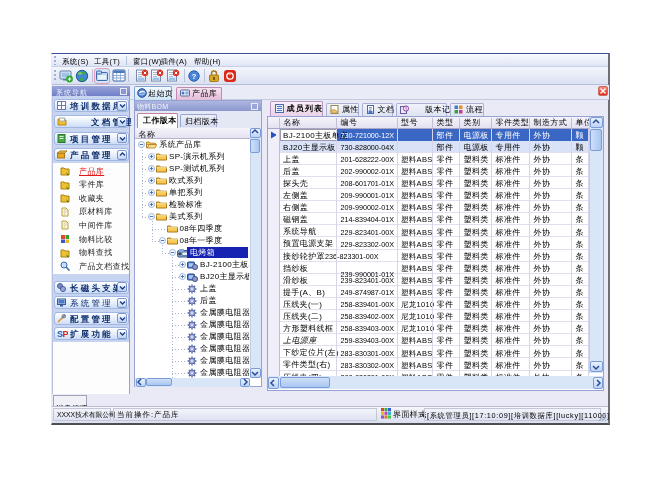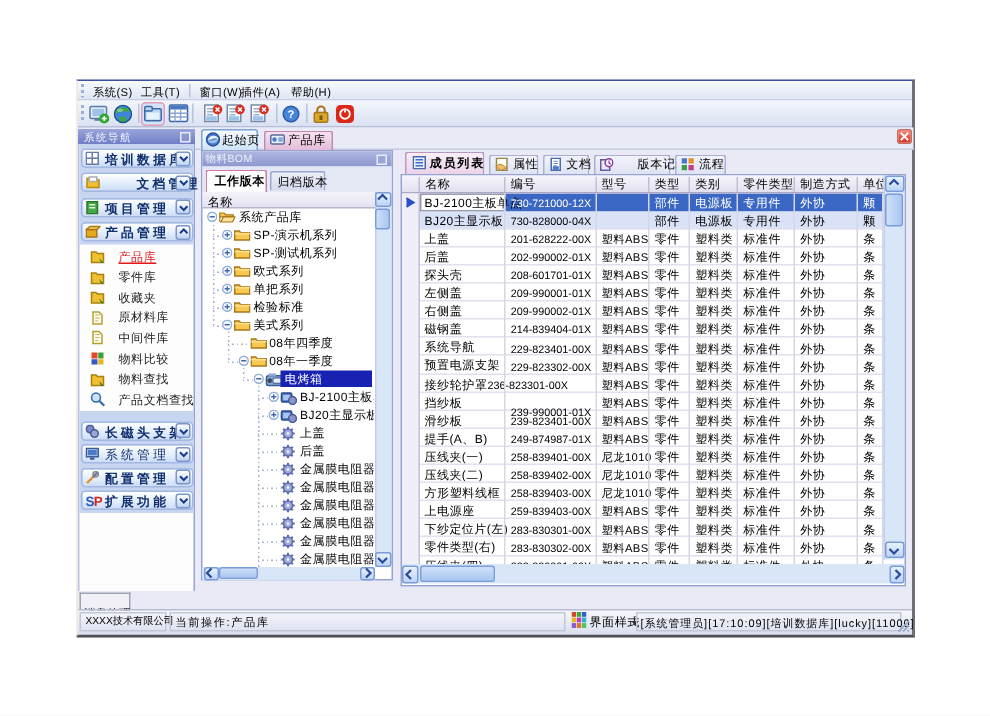--- a/index.html
+++ b/index.html
@@ -797,21 +797,21 @@
 <div class="abs tx" style="left:575.5px;top:313.20000000000005px;font-size:8px;color:#000;letter-spacing:0.4px;">条</div>
 <div class="abs tx" style="left:283px;top:325.1000000000001px;font-size:8px;color:#000;letter-spacing:0.4px;">方形塑料线框</div>
 <div class="abs" style="left:280px;top:333.2000000000001px;width:309px;height:1px;background:#E2E0EE;"></div>
 <div class="abs tx" style="left:340.5px;top:325.30000000000007px;font-size:7.2px;color:#000;">258-839403-00X</div>
 <div class="abs tx" style="left:401.0px;top:325.30000000000007px;font-size:7.5px;color:#000;letter-spacing:0.3px;">尼龙1010</div>
 <div class="abs tx" style="left:436.5px;top:325.30000000000007px;font-size:8px;color:#000;letter-spacing:0.4px;">零件</div>
 <div class="abs tx" style="left:463.5px;top:325.30000000000007px;font-size:8px;color:#000;letter-spacing:0.4px;">塑料类</div>
 <div class="abs tx" style="left:495.5px;top:325.30000000000007px;font-size:8px;color:#000;letter-spacing:0.4px;">标准件</div>
 <div class="abs tx" style="left:533.5px;top:325.30000000000007px;font-size:8px;color:#000;letter-spacing:0.4px;">外协</div>
 <div class="abs tx" style="left:575.5px;top:325.30000000000007px;font-size:8px;color:#000;letter-spacing:0.4px;">条</div>
-<div class="abs tx" style="left:283px;top:337.2000000000001px;font-size:8px;color:#000;letter-spacing:0.4px;">上电源座</div>
+<div class="abs tx" style="left:283px;top:337.2000000000001px;font-size:8px;color:#000;letter-spacing:0.4px;font-style:italic;">上电源座</div>
 <div class="abs" style="left:280px;top:345.3000000000001px;width:309px;height:1px;background:#E2E0EE;"></div>
 <div class="abs tx" style="left:340.5px;top:337.4000000000001px;font-size:7.2px;color:#000;">259-839403-00X</div>
 <div class="abs tx" style="left:401.0px;top:337.4000000000001px;font-size:7.5px;color:#000;letter-spacing:0.3px;">塑料ABS</div>
 <div class="abs tx" style="left:436.5px;top:337.4000000000001px;font-size:8px;color:#000;letter-spacing:0.4px;">零件</div>
 <div class="abs tx" style="left:463.5px;top:337.4000000000001px;font-size:8px;color:#000;letter-spacing:0.4px;">塑料类</div>
 <div class="abs tx" style="left:495.5px;top:337.4000000000001px;font-size:8px;color:#000;letter-spacing:0.4px;">标准件</div>
 <div class="abs tx" style="left:533.5px;top:337.4000000000001px;font-size:8px;color:#000;letter-spacing:0.4px;">外协</div>
 <div class="abs tx" style="left:575.5px;top:337.4000000000001px;font-size:8px;color:#000;letter-spacing:0.4px;">条</div>
 <div class="abs tx" style="left:283px;top:349.3000000000001px;font-size:8px;color:#000;letter-spacing:0.3px;">下纱定位片(左)</div>
 <div class="abs" style="left:280px;top:357.40000000000015px;width:309px;height:1px;background:#E2E0EE;"></div>

